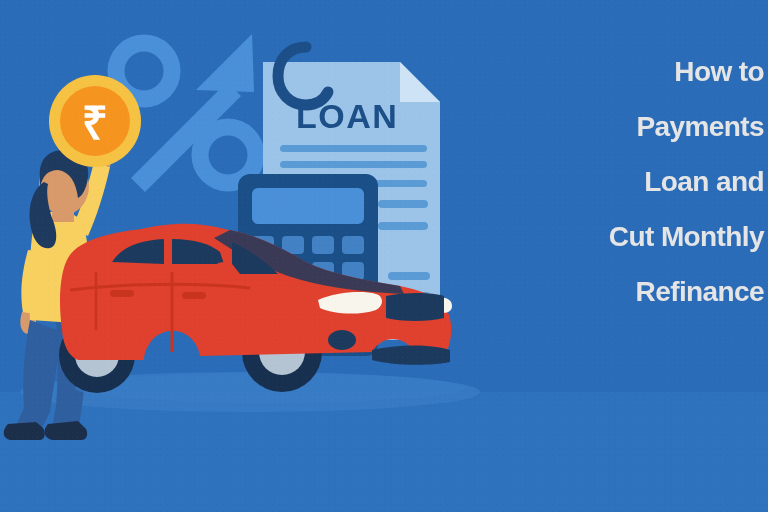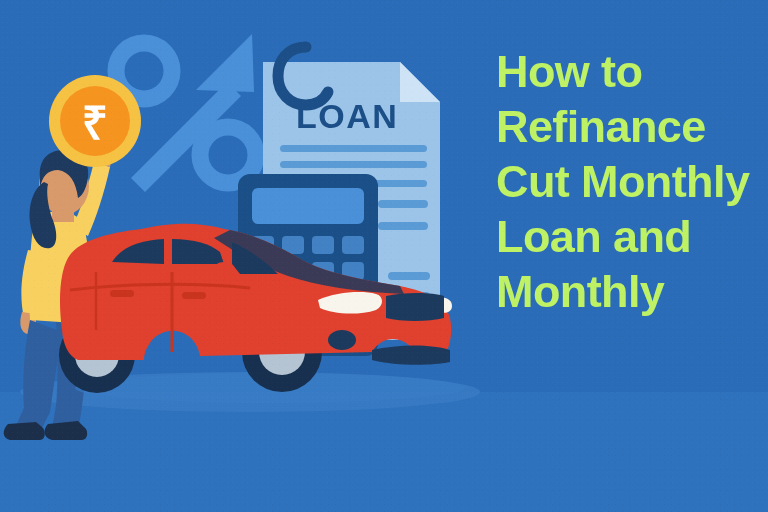--- a/index.html
+++ b/index.html
@@ -32,26 +32,27 @@
 
   
   #title-block {
     position: absolute;
     left: 496px;
     top: 44px;
     width: 268px;
     z-index: 40;
   }
   #title-block .tline {
-    color: #bef264;
-    font-size: 45px;
+    color: #e5e5e5;
+    font-size: 28px;
     line-height: 55px;
     font-weight: bold;
     letter-spacing: -0.6px;
     white-space: nowrap;
+    text-align: right;
   }
 </style>
 </head>
 <body>
 
 <div id="canvas">
 
   <svg class="layer" width="768" height="512" viewBox="0 0 768 512">
 
     <rect x="0" y="0" width="768" height="512" fill="#2b6cb8"></rect>
@@ -208,20 +209,20 @@
 
     <path d="M386 296 C404 292 432 292 444 296 L444 318 C428 322 402 322 386 318 Z" fill="#1c3a5e"></path>
 
     <ellipse cx="342" cy="340" rx="14" ry="10" fill="#1c3a5e"></ellipse>
 
     <path d="M372 350 C398 344 432 344 450 350 L450 362 C430 366 396 366 372 360 Z" fill="#1c3a5e"></path>
   </svg>
 
   <div id="title-block">
     <div class="tline">How to</div>
+    <div class="tline">Payments</div>
+    <div class="tline">Loan and</div>
+    <div class="tline">Cut Monthly</div>
     <div class="tline">Refinance</div>
-    <div class="tline">Cut Monthly</div>
-    <div class="tline">Loan and</div>
-    <div class="tline">Monthly</div>
   </div>
 
   <div id="grain"></div>
 </div>
 
 </body></html>

